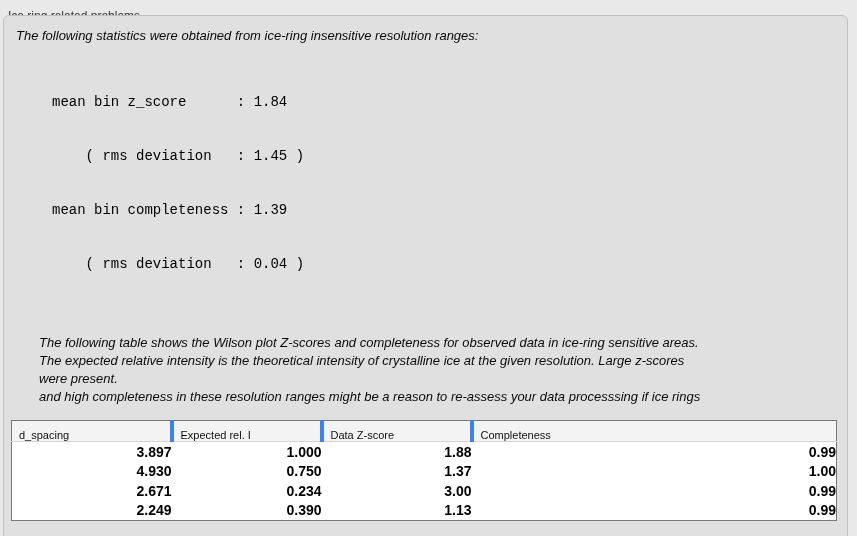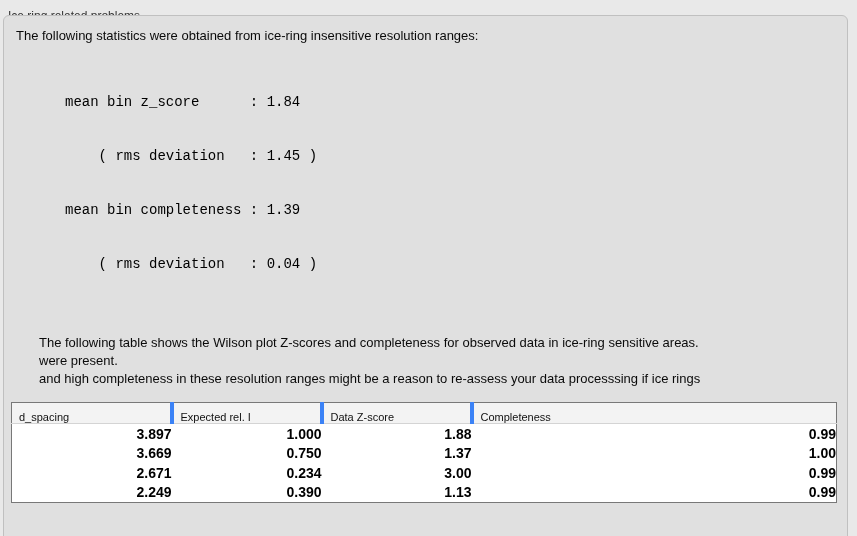--- a/index.html
+++ b/index.html
@@ -32,24 +32,25 @@
     background: #e0e0e0;
     border: 1px solid #c0c0c0;
     border-radius: 6px;
     padding: 11px 0 0 7px;
   }
   .para {
     margin: 0 0 0 5px;
     font-size: 13px;
     line-height: 18px;
     color: #0a0a0a;
+    font-style: italic;
   }
   .para div { white-space: pre; }
   .mono-block {
-    margin: 12px 0 0 54px;
+    margin: 12px 0 0 41px;
     font-family: "Liberation Mono", "DejaVu Sans Mono", monospace;
     font-size: 14px;
     line-height: 18px;
     white-space: pre;
     color: #000;
   }
   .desc { margin-top: 25px; margin-left: 28px; }
   .report-table {
     margin: 14px 0 0 0;
     width: 826px;
@@ -94,20 +95,21 @@
 
   <div class="mono-block">
     <div>mean bin z_score      : 1.84</div>
     <div>    ( rms deviation   : 1.45 )</div>
     <div>mean bin completeness : 1.39</div>
     <div>    ( rms deviation   : 0.04 )</div>
   </div>
 
   <div class="para desc">
     <div>The following table shows the Wilson plot Z-scores and completeness for observed data in ice-ring sensitive areas.</div>
+    <div>The expected relative intensity is the theoretical intensity of crystalline ice at the given resolution. Large z-scores</div>
     <div>were present.</div>
     <div>and high completeness in these resolution ranges might be a reason to re-assess your data processsing if ice rings</div>
   </div>
 
   <table class="report-table">
     <colgroup>
       <col style="width:160px">
       <col style="width:150px">
       <col style="width:150px">
       <col>
@@ -121,21 +123,21 @@
       </tr>
     </thead>
     <tbody>
         <tr>
           <td>3.897</td>
           <td>1.000</td>
           <td>1.88</td>
           <td>0.99</td>
         </tr>
         <tr>
-          <td>3.669</td>
+          <td>4.930</td>
           <td>0.750</td>
           <td>1.37</td>
           <td>1.00</td>
         </tr>
         <tr>
           <td>2.671</td>
           <td>0.234</td>
           <td>3.00</td>
           <td>0.99</td>
         </tr>

